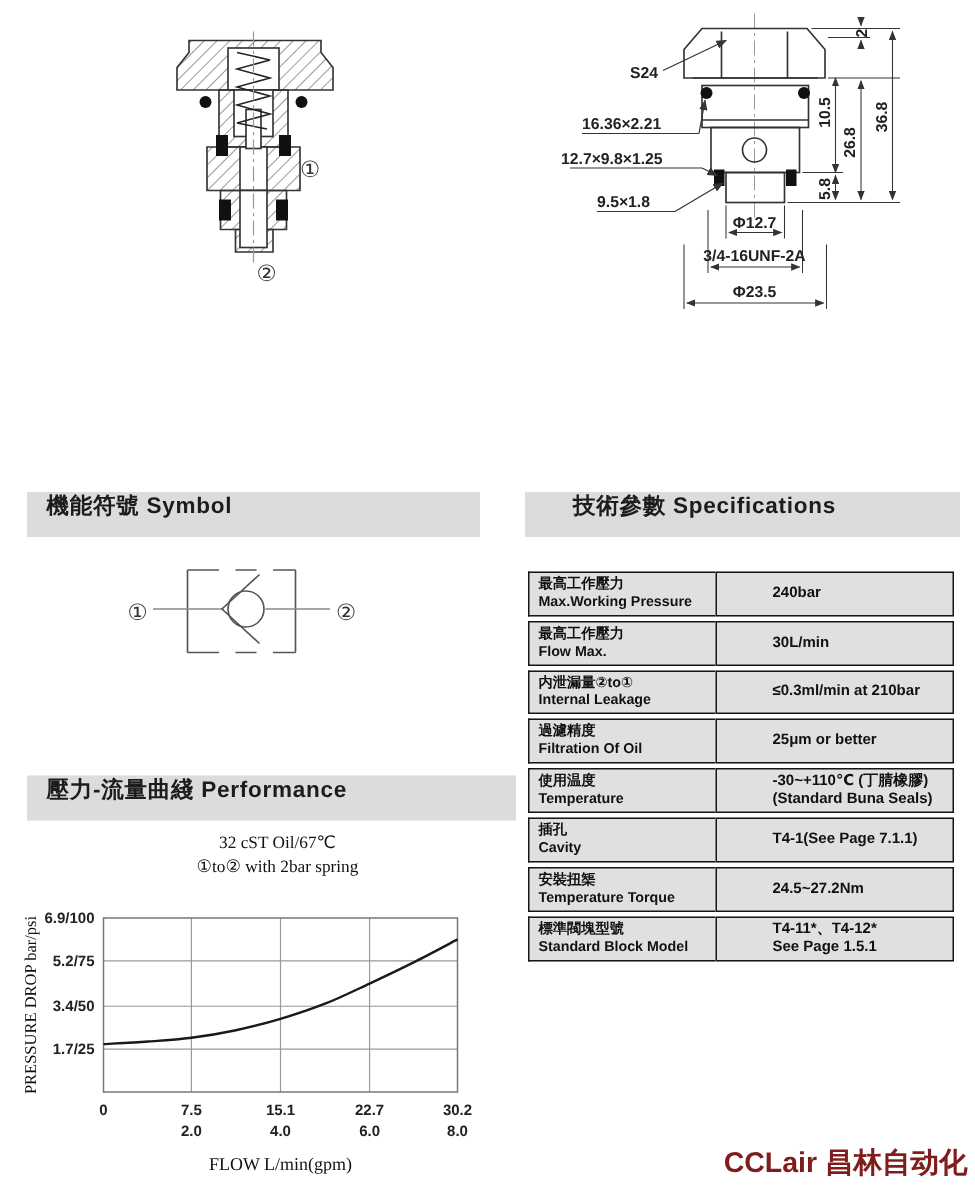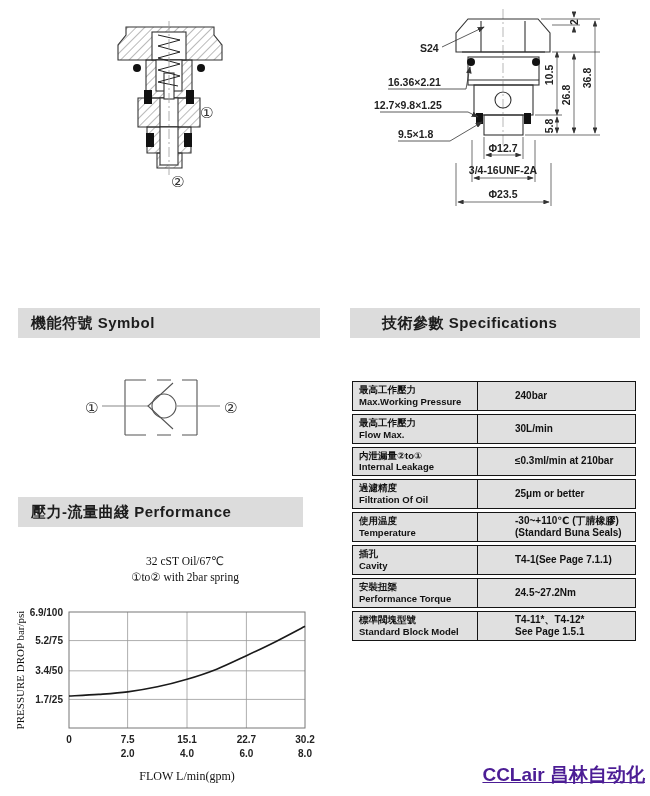--- a/index.html
+++ b/index.html
@@ -1,41 +1,41 @@
 <!DOCTYPE html>
 <html><head>
 <meta charset="utf-8">
 <style>
   html,body{margin:0;padding:0;background:#fff;}
   #page{position:relative;width:650px;height:796px;background:#ffffff;overflow:hidden;
         font-family:"Liberation Sans","DejaVu Sans",sans-serif;color:#111;}
   .abs{position:absolute;}
-  .heading-bar{position:absolute;height:30px;background:#dcdcdc;display:flex;align-items:center;
-               padding-left:13px;box-sizing:border-box;}
+  .heading-bar{position:absolute;height:30px;background:#dcdcdc;display:flex;
+               padding-left:13px;box-sizing:border-box;margin-top:20px;}
   .heading-bar span{font-size:15px;font-weight:bold;color:#1c1c1c;letter-spacing:.5px;}
   
   #spec-table{position:absolute;left:352px;top:378px;width:284px;border-collapse:separate;
               border-spacing:0 3px;font-weight:bold;}
   #spec-table td{background:#e0e0e0;border:1px solid #151515;padding:2px 6px;vertical-align:middle;}
   #spec-table td.spec-label{width:112px;border-right:none;}
   #spec-table td.spec-value{border-left:1px solid #151515;font-size:10px;padding-left:37px;}
   #spec-table .zh{font-size:9.5px;line-height:1.25;}
   #spec-table .en{font-size:9.5px;line-height:1.25;}
   #spec-table .v2{line-height:1.2;}
   
   #chart{position:absolute;left:10px;top:542px;width:322px;height:250px;}
   .chart-title{position:absolute;left:45px;width:260px;text-align:center;
                font-family:"Liberation Serif","DejaVu Sans",serif;font-size:11.5px;color:#111;}
   text.tick{font-family:"Liberation Sans","DejaVu Sans",sans-serif;font-size:10px;font-weight:bold;fill:#222;}
   text.axis-serif{font-family:"Liberation Serif","DejaVu Sans",serif;fill:#111;}
   
   text.dim{font-family:"Liberation Sans","DejaVu Sans",sans-serif;font-size:10.5px;font-weight:600;fill:#222;}
   text.circnum{font-family:"DejaVu Sans",sans-serif;font-size:15px;fill:#333;}
-  #logo{position:absolute;right:5px;top:762px;font-size:19px;font-weight:bold;color:#4c1d95;
-        font-family:"Liberation Sans","DejaVu Sans",sans-serif;text-decoration:underline;}
+  #logo{position:absolute;right:5px;top:762px;font-size:19px;font-weight:bold;color:#7f1d1d;
+        font-family:"Liberation Sans","DejaVu Sans",sans-serif;}
 </style>
 </head>
 <body>
 
 <div id="page">
 
   <svg class="abs" style="left:80px;top:15px;" width="180" height="200" viewBox="0 0 180 200">
     <defs>
       <pattern id="hatch" width="6" height="6" patternUnits="userSpaceOnUse" patternTransform="rotate(45)">
         <line x1="0" y1="0" x2="0" y2="6" stroke="#666" stroke-width="0.9"></line>
@@ -160,21 +160,21 @@
     <text class="dim" x="153" y="169" text-anchor="middle">3/4-16UNF-2A</text>
     <text class="dim" x="153" y="193" text-anchor="middle">Φ23.5</text>
   </svg>
 
   <div class="heading-bar" style="left:18px;top:308px;width:302px;">
     <span>機能符號 Symbol</span>
   </div>
   <div class="heading-bar" style="left:350px;top:308px;width:290px;padding-left:32px;">
     <span>技術參數 Specifications</span>
   </div>
-  <div class="heading-bar" style="left:18px;top:497px;width:285px;">
+  <div class="heading-bar" style="left:18px;top:497px;width:326px;">
     <span>壓力-流量曲綫 Performance</span>
   </div>
 
   <svg class="abs" style="left:60px;top:355px;" width="230" height="105" viewBox="0 0 230 105">
     <g stroke="#555" stroke-width="1.1" fill="none">
 
       <line x1="65" y1="25" x2="65" y2="80"></line>
       <line x1="137" y1="25" x2="137" y2="80"></line>
       <path d="M65,25 H86 M97,25 H111 M122,25 H137"></path>
       <path d="M65,80 H86 M97,80 H111 M122,80 H137"></path>
@@ -242,21 +242,21 @@
             <div class="zh">插孔</div>
             <div class="en">Cavity</div>
           </td>
           <td class="spec-value">
             <div class="v2">T4-1(See Page 7.1.1)</div>
           </td>
         </tr>
         <tr>
           <td class="spec-label">
             <div class="zh">安裝扭榘</div>
-            <div class="en">Performance Torque</div>
+            <div class="en">Temperature Torque</div>
           </td>
           <td class="spec-value">
             <div class="v2">24.5~27.2Nm</div>
           </td>
         </tr>
         <tr>
           <td class="spec-label">
             <div class="zh">標準閥塊型號</div>
             <div class="en">Standard Block Model</div>
           </td>

